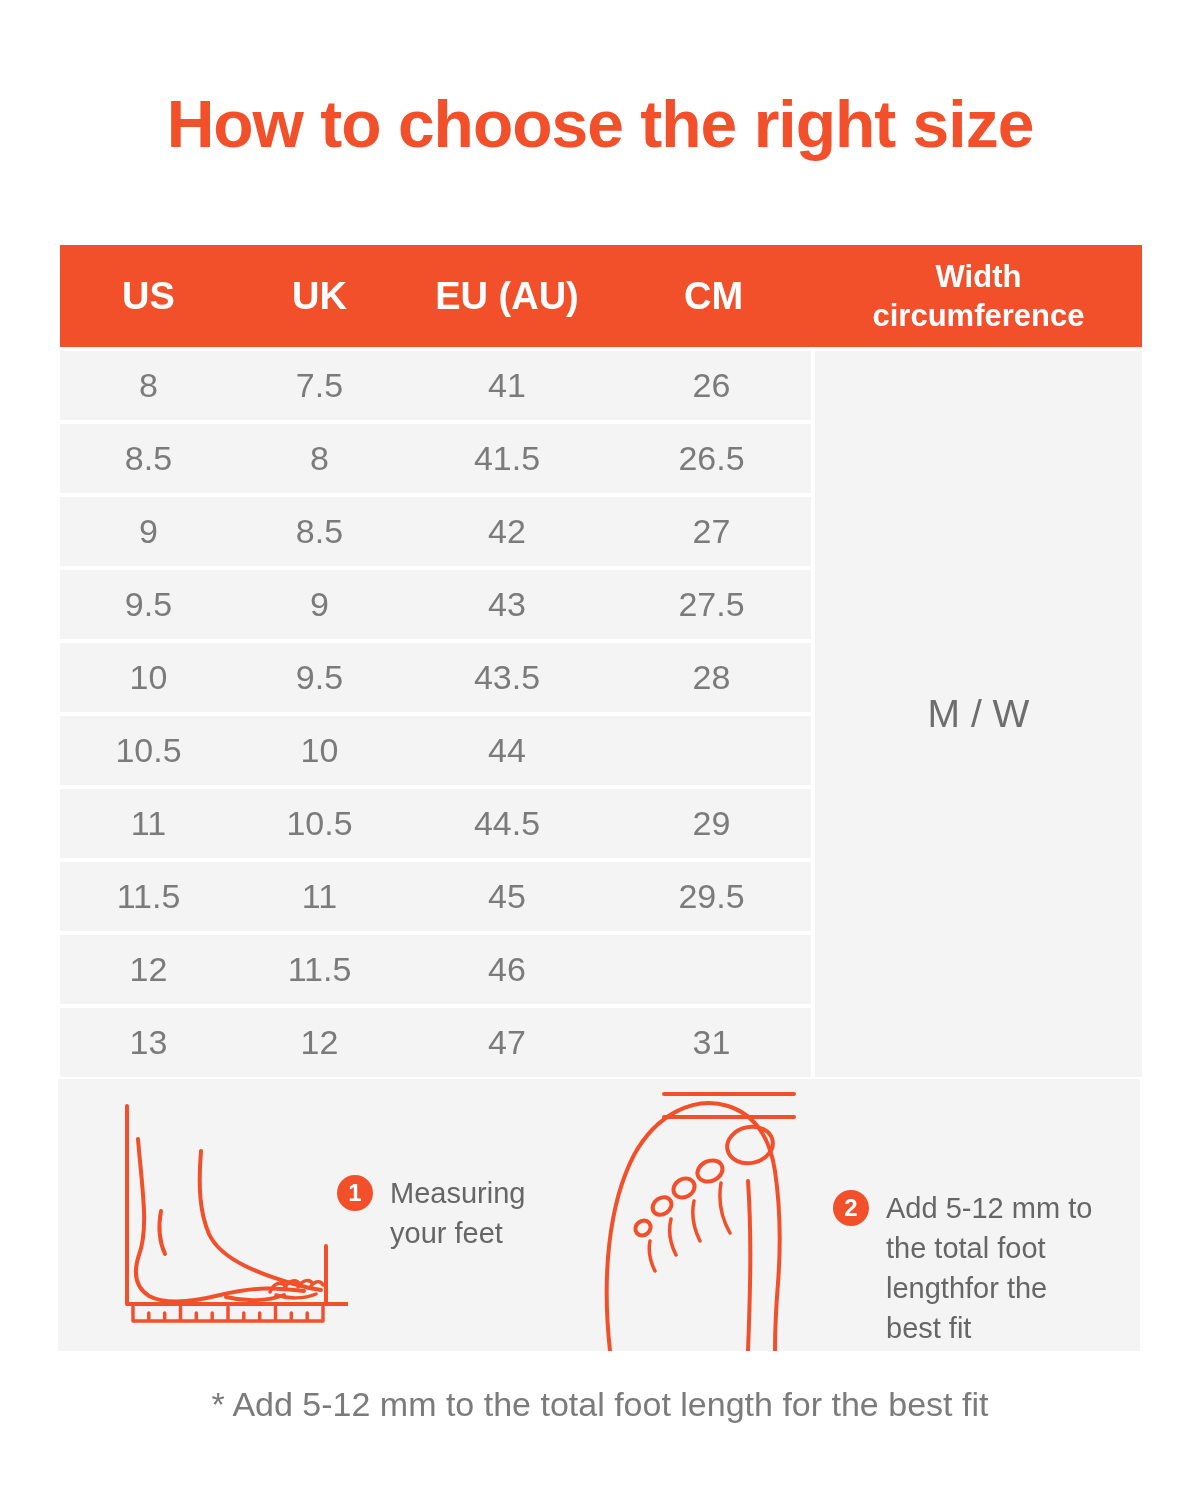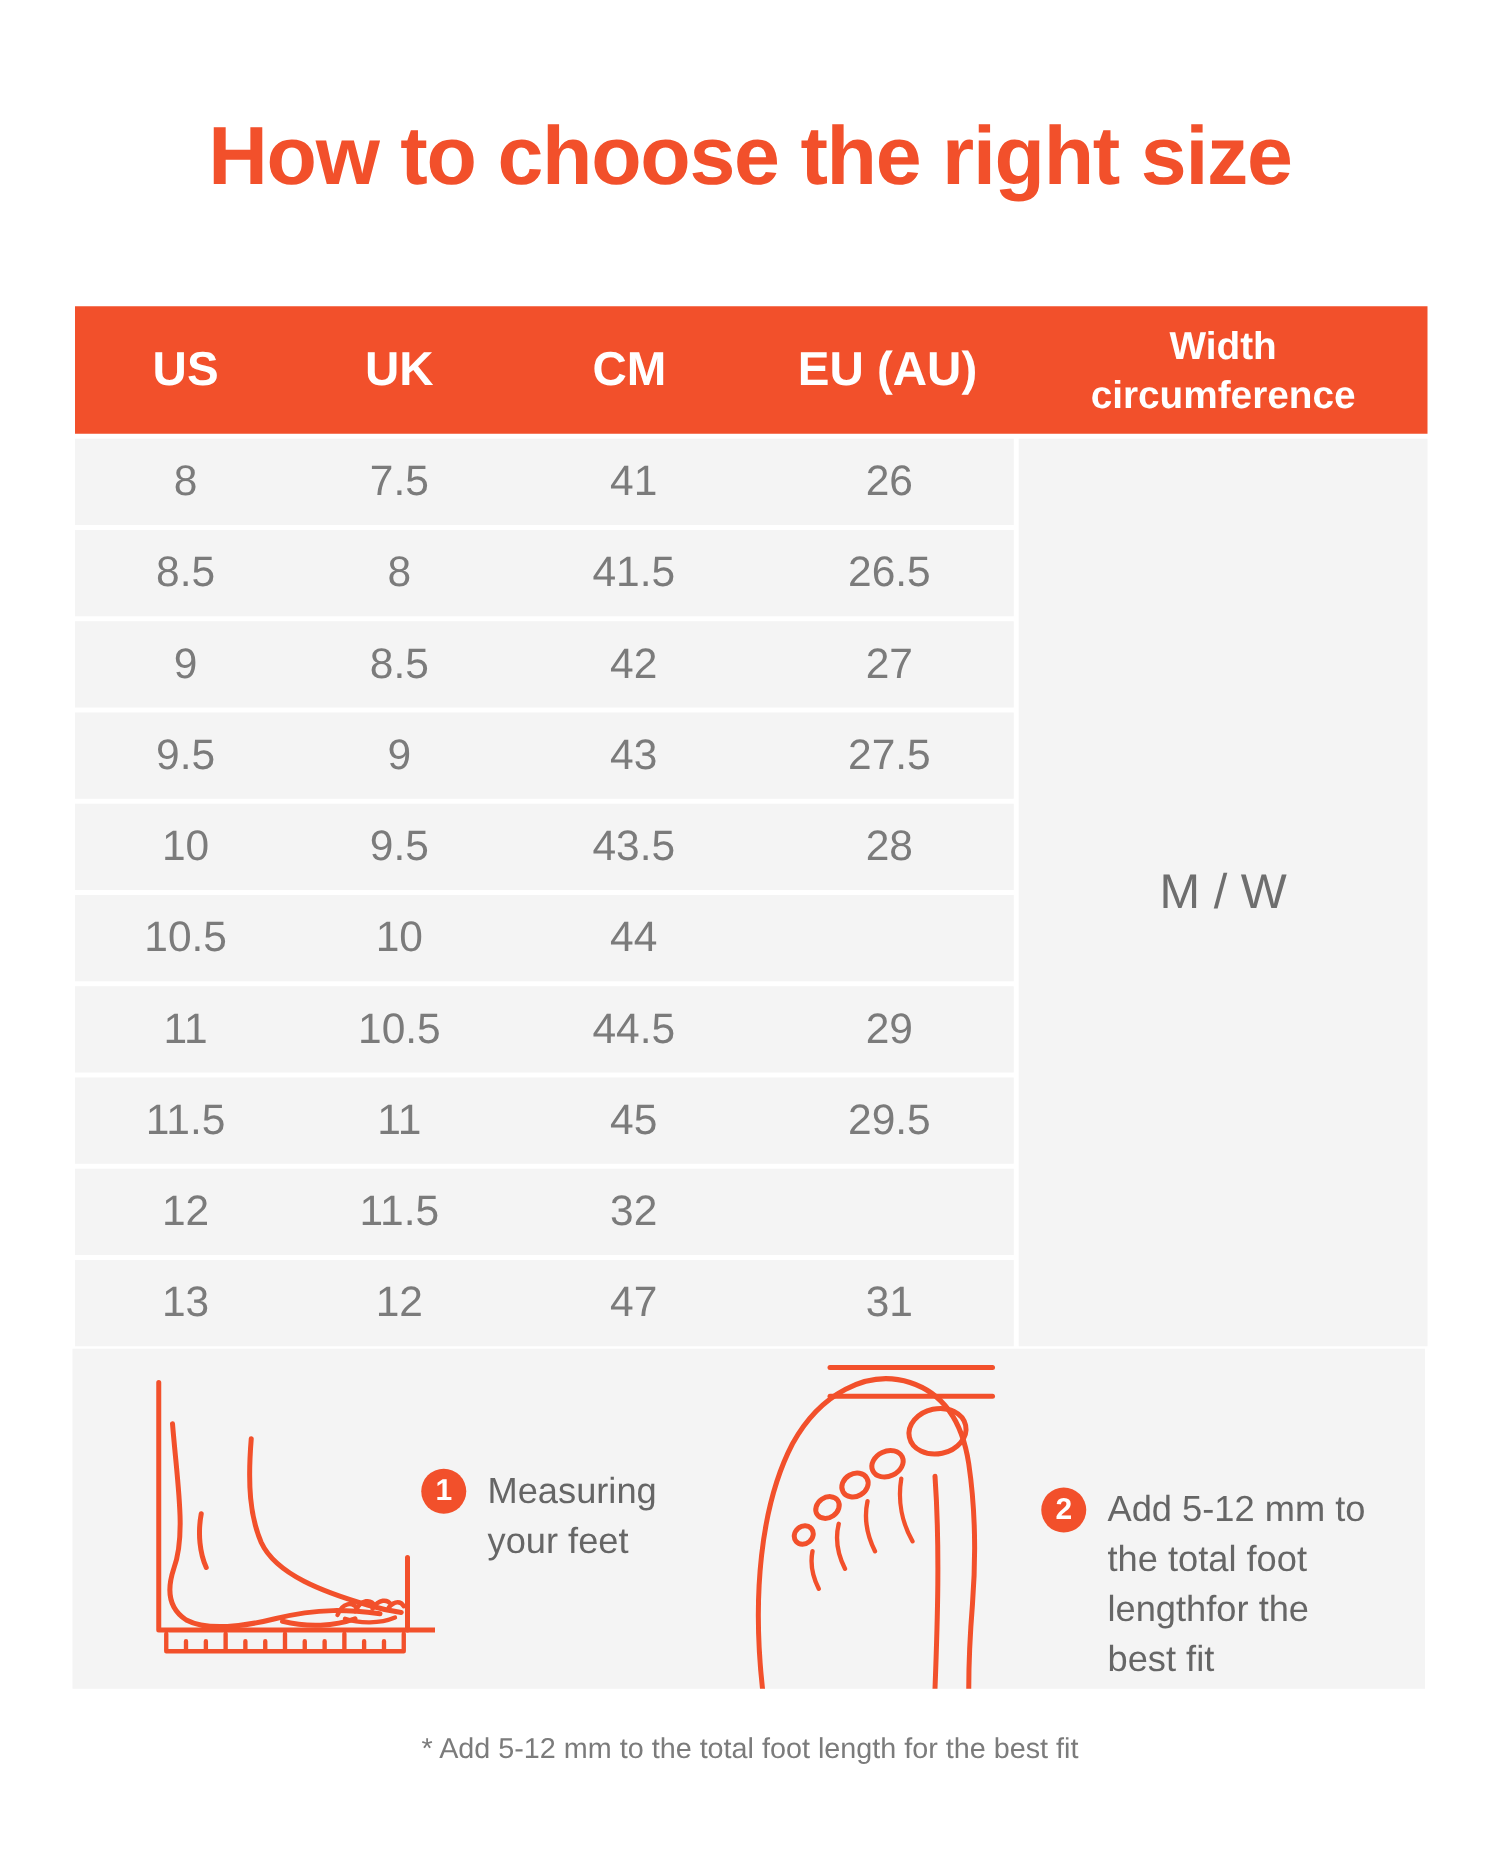--- a/index.html
+++ b/index.html
@@ -111,35 +111,35 @@
     color: #666666;
   }
   .instruction-1 .instruction-text { width: 160px; }
   .instruction-2 .instruction-text { width: 210px; }
   .footnote {
     position: absolute;
     left: 0;
     top: 1385px;
     width: 1200px;
     text-align: center;
-    font-size: 23px;
+    font-size: 34px;
     color: #7B7B7B;
   }
 </style>
 </head>
 <body>
 
 <h1 class="page-title">How to choose the right size</h1>
 
 <div class="size-table">
   <div class="thead">
     <div class="th c1">US</div>
     <div class="th c2">UK</div>
+    <div class="th c3">EU (AU)</div>
     <div class="th c4">CM</div>
-    <div class="th c3">EU (AU)</div>
     <div class="th c5"><span class="wrap">Width circumference</span></div>
   </div>
   <div class="tbody">
     <div class="rows-left">
         <div class="trow">
           <div class="tcell">8</div>
           <div class="tcell">7.5</div>
           <div class="tcell">41</div>
           <div class="tcell">26</div>
         </div>
@@ -180,21 +180,21 @@
         </div>
         <div class="trow">
           <div class="tcell">11.5</div>
           <div class="tcell">11</div>
           <div class="tcell">45</div>
           <div class="tcell">29.5</div>
         </div>
         <div class="trow">
           <div class="tcell">12</div>
           <div class="tcell">11.5</div>
-          <div class="tcell">32</div>
+          <div class="tcell">46</div>
         </div>
         <div class="trow">
           <div class="tcell">13</div>
           <div class="tcell">12</div>
           <div class="tcell">47</div>
           <div class="tcell">31</div>
         </div>
       </div>
     <div class="col-width">
       <span>M / W</span>

